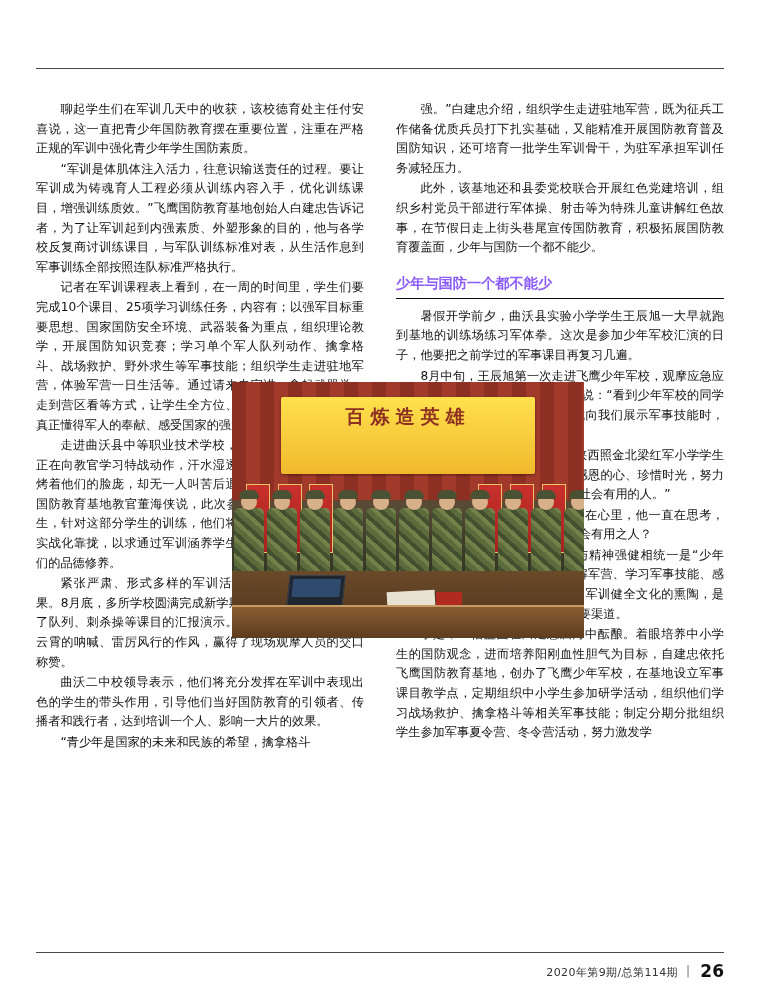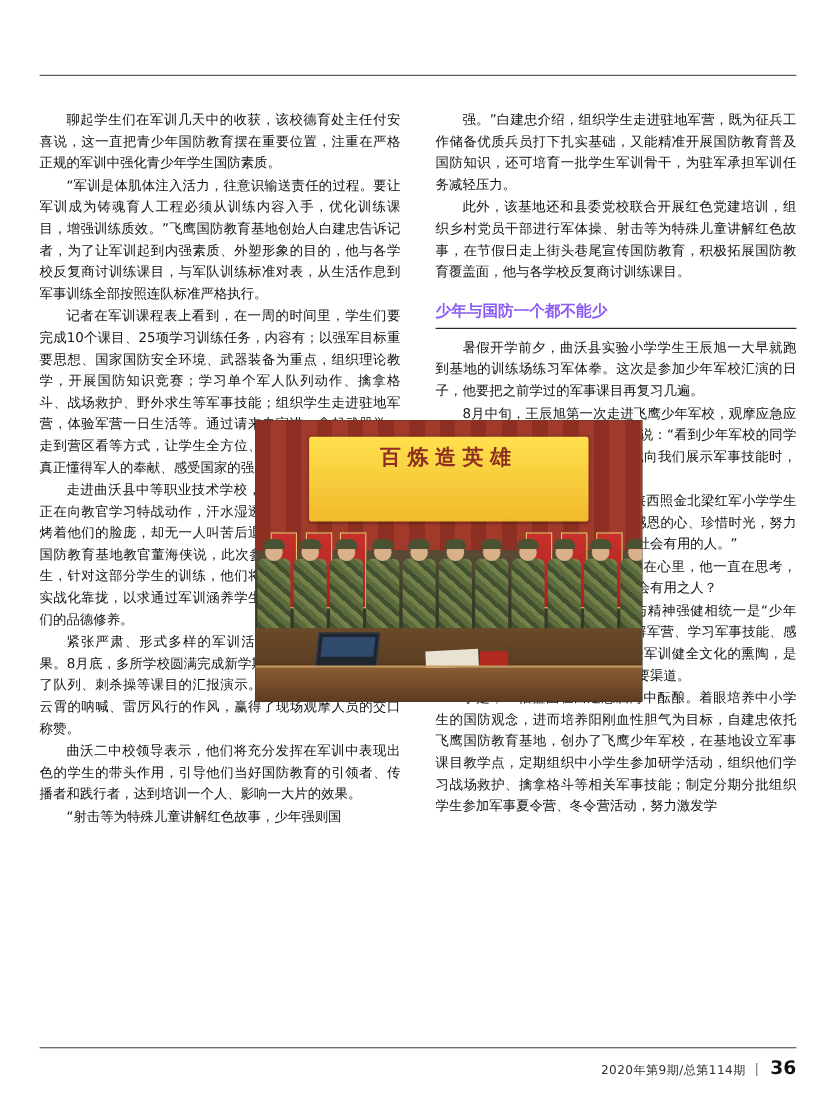--- a/index.html
+++ b/index.html
@@ -257,26 +257,26 @@
 
   <div class="columns">
 
     <div class="col col-left">
       <p class="para">聊起学生们在军训几天中的收获，该校德育处主任付安喜说，这一直把青少年国防教育摆在重要位置，注重在严格正规的军训中强化青少年学生国防素质。</p>
       <p class="para">“军训是体肌体注入活力，往意识输送责任的过程。要让军训成为铸魂育人工程必须从训练内容入手，优化训练课目，增强训练质效。”飞鹰国防教育基地创始人白建忠告诉记者，为了让军训起到内强素质、外塑形象的目的，他与各学校反复商讨训练课目，与军队训练标准对表，从生活作息到军事训练全部按照连队标准严格执行。</p>
       <p class="para">记者在军训课程表上看到，在一周的时间里，学生们要完成10个课目、25项学习训练任务，内容有；以强军目标重要思想、国家国防安全环境、武器装备为重点，组织理论教学，开展国防知识竞赛；学习单个军人队列动作、擒拿格斗、战场救护、野外求生等军事技能；组织学生走进驻地军营，体验军营一日生活等。通过请来专家讲、拿起武器学、走到营区看等方式，让学生全方位、零距离接触军营生活，真正懂得军人的奉献、感受国家的强大。</p>
       <p class="para">走进曲沃县中等职业技术学校，中午艳阳高照，学生们正在向教官学习特战动作，汗水湿透了学生们衣背，阳光炙烤着他们的脸庞，却无一人叫苦后退。优秀退役士兵、飞鹰国防教育基地教官董海侠说，此次参训的300名学生均是新生，针对这部分学生的训练，他们将训练课目适当调整，向实战化靠拢，以求通过军训涵养学生们的家国情怀，提升他们的品德修养。</p>
       <p class="para">紧张严肃、形式多样的军训活动，换来过硬的训练成果。8月底，多所学校圆满完成新学期军训，学生们分别进行了队列、刺杀操等课目的汇报演示。虎虎生威的动作、响彻云霄的呐喊、雷厉风行的作风，赢得了现场观摩人员的交口称赞。</p>
       <p class="para">曲沃二中校领导表示，他们将充分发挥在军训中表现出色的学生的带头作用，引导他们当好国防教育的引领者、传播者和践行者，达到培训一个人、影响一大片的效果。</p>
-      <p class="para">“射击等为特殊儿童讲解红色故事，少年强则国</p>
+      <p class="para">“青少年是国家的未来和民族的希望，擒拿格斗</p>
     </div>
 
     <div class="col col-right">
       <p class="para">强。”白建忠介绍，组织学生走进驻地军营，既为征兵工作储备优质兵员打下扎实基础，又能精准开展国防教育普及国防知识，还可培育一批学生军训骨干，为驻军承担军训任务减轻压力。</p>
-      <p class="para">此外，该基地还和县委党校联合开展红色党建培训，组织乡村党员干部进行军体操、射击等为特殊儿童讲解红色故事，在节假日走上街头巷尾宣传国防教育，积极拓展国防教育覆盖面，他与各学校反复商讨训练课目。</p>
+      <p class="para">此外，该基地还和县委党校联合开展红色党建培训，组织乡村党员干部进行军体操、射击等为特殊儿童讲解红色故事，在节假日走上街头巷尾宣传国防教育，积极拓展国防教育覆盖面，少年与国防一个都不能少。</p>
 
       <h2 class="section-head">少年与国防一个都不能少</h2>
       <div class="rule-under-head"></div>
 
       <p class="para">暑假开学前夕，曲沃县实验小学学生王辰旭一大早就跑到基地的训练场练习军体拳。这次是参加少年军校汇演的日子，他要把之前学过的军事课目再复习几遍。</p>
       <p class="para">8月中旬，王辰旭第一次走进飞鹰少年军校，观摩应急应战演练、体验军事课目训练后，他说：“看到少年军校的同学穿着崭气的服装、迈着整齐的步伐向我们展示军事技能时，我特别羡慕。”</p>
       <p class="para">2018年5月30日，习主席给陕西照金北梁红军小学学生的回信时说：“希望你们怀着一颗感恩的心、珍惜时光，努力学习，将来做对国家、对人民、对社会有用的人。”</p>
       <p class="para">白建忠将习主席的指示牢牢记在心里，他一直在思考，如何才能让小学生们成为一个对社会有用之人？</p>
       <p class="para">“少年强则国强。”体魄强壮与精神强健相统一是“少年强”的重要标志。让更多青少年了解军营、学习军事技能、感受军人情怀、历练军人素养、接受军训健全文化的熏陶，是培养青少年健康、阳刚、血性的重要渠道。</p>
       <p class="para">于是，一幅蓝图在白建忠脑海中酝酿。着眼培养中小学生的国防观念，进而培养阳刚血性胆气为目标，自建忠依托飞鹰国防教育基地，创办了飞鹰少年军校，在基地设立军事课目教学点，定期组织中小学生参加研学活动，组织他们学习战场救护、擒拿格斗等相关军事技能；制定分期分批组织学生参加军事夏令营、冬令营活动，努力激发学</p>
@@ -362,16 +362,16 @@
       </div>
     </div>
 
   </div>
 
   <div class="bottom-rule"></div>
 
   <div class="footer">
     <span class="footer-text">2020年第9期/总第114期</span>
     <span class="footer-sep">|</span>
-    <span class="page-num">36</span>
+    <span class="page-num">26</span>
   </div>
 
 </div>
 
 </body></html>

